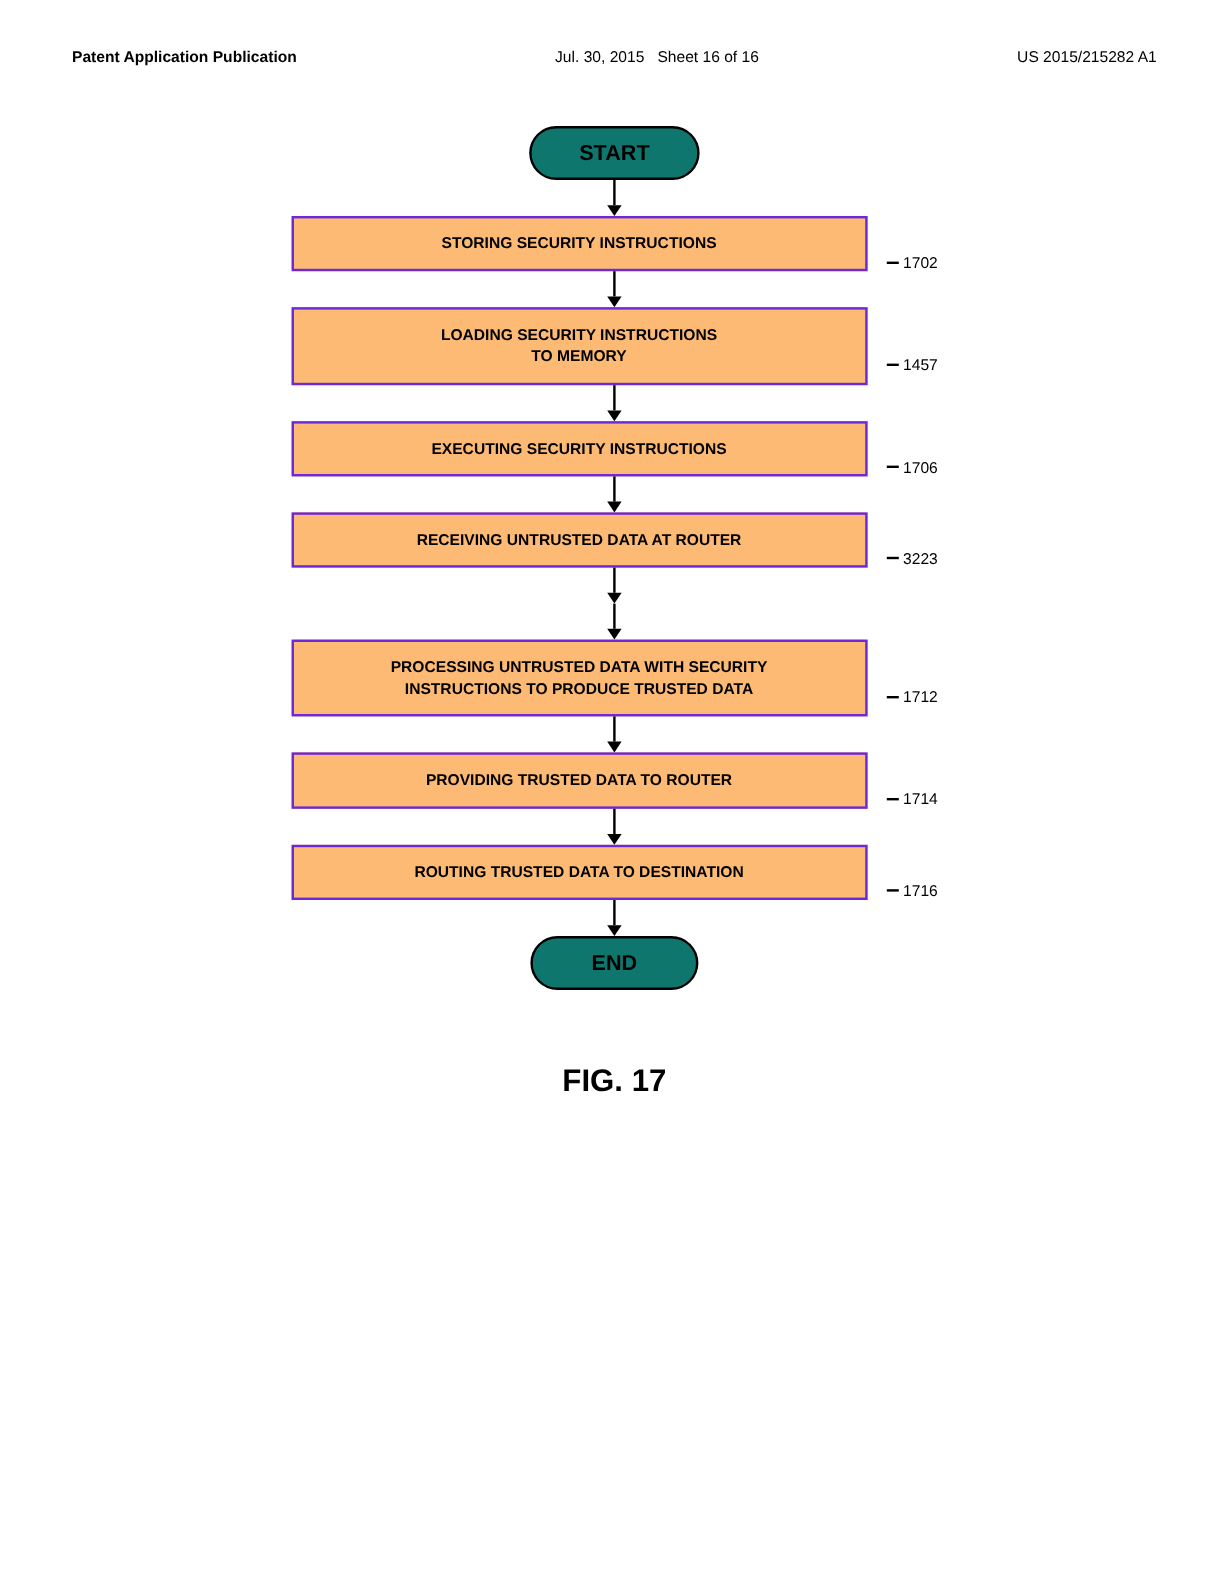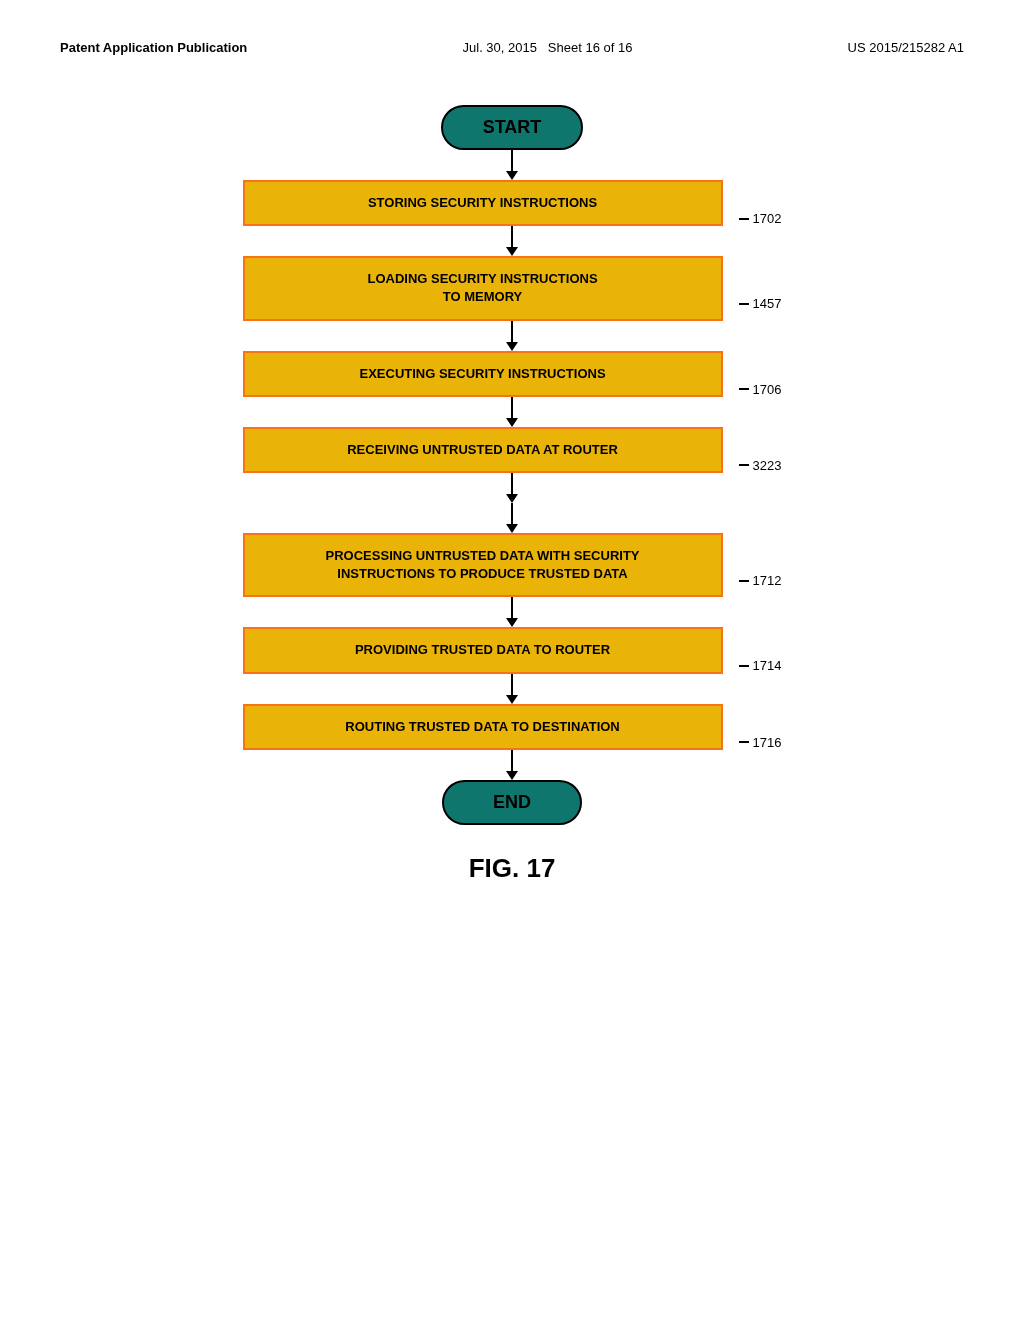--- a/index.html
+++ b/index.html
@@ -58,28 +58,28 @@
       padding: 10px 40px;
       font-size: 18px;
       font-weight: bold;
       color: #000;
       text-align: center;
       min-width: 140px;
       background: #0f766e;
     }
 
     .node-process {
-      border: 2px solid #f97316;
+      border: 2px solid #6d28d9;
       padding: 12px 20px;
       font-size: 13px;
       font-weight: bold;
       color: #000;
       text-align: center;
       width: 480px;
-      background: #eab308;
+      background: #fdba74;
       line-height: 1.4;
     }
 
     
     .arrow {
       display: flex;
       flex-direction: column;
       align-items: center;
       height: 30px;
       position: relative;
@@ -127,21 +127,21 @@
       background: #000;
       vertical-align: middle;
     }
 
     
     .figure-caption {
       text-align: center;
       font-size: 26px;
       font-weight: bold;
       color: #000;
-      margin-top: 28px;
+      margin-top: 60px;
     }
   </style>
 </head>
 <body>
 
 <div class="page">
 
   <div class="header">
     <div class="header-left">Patent Application Publication</div>
     <div class="header-center">

